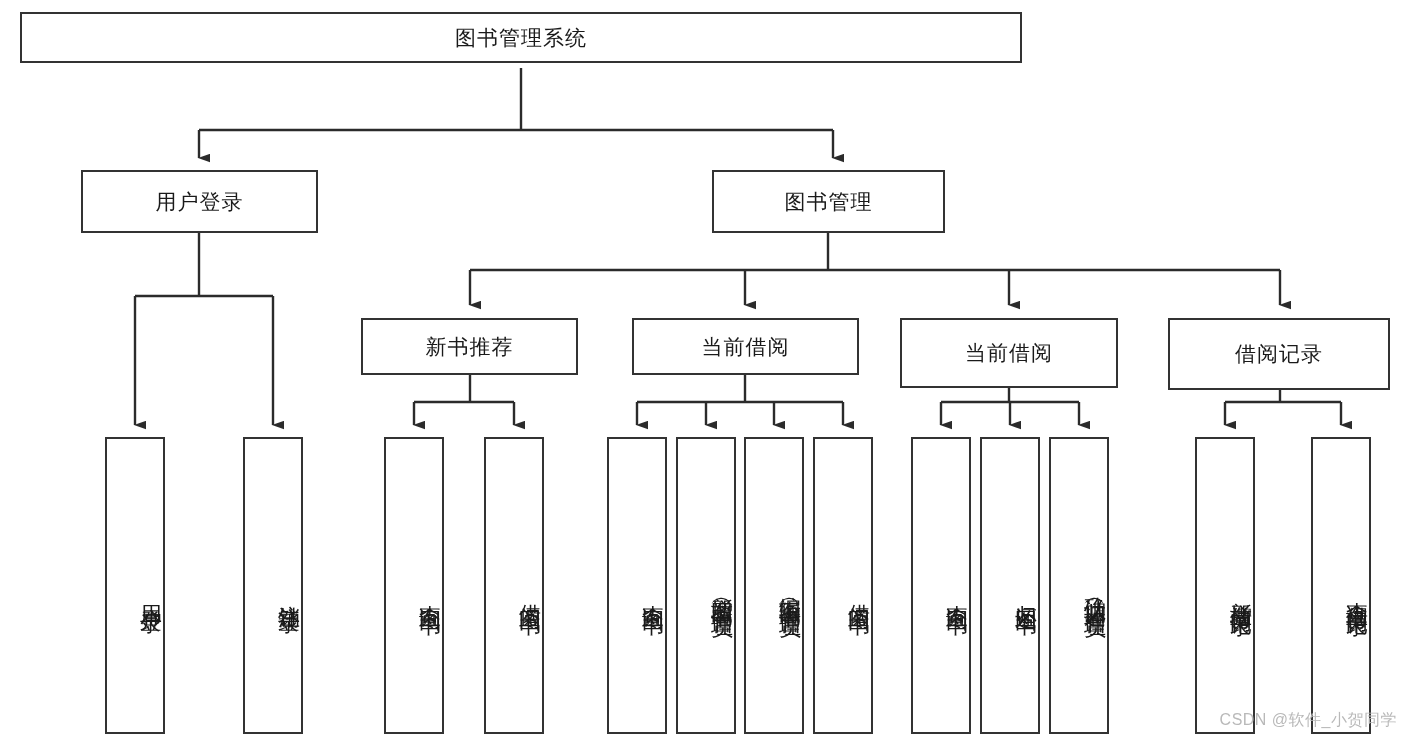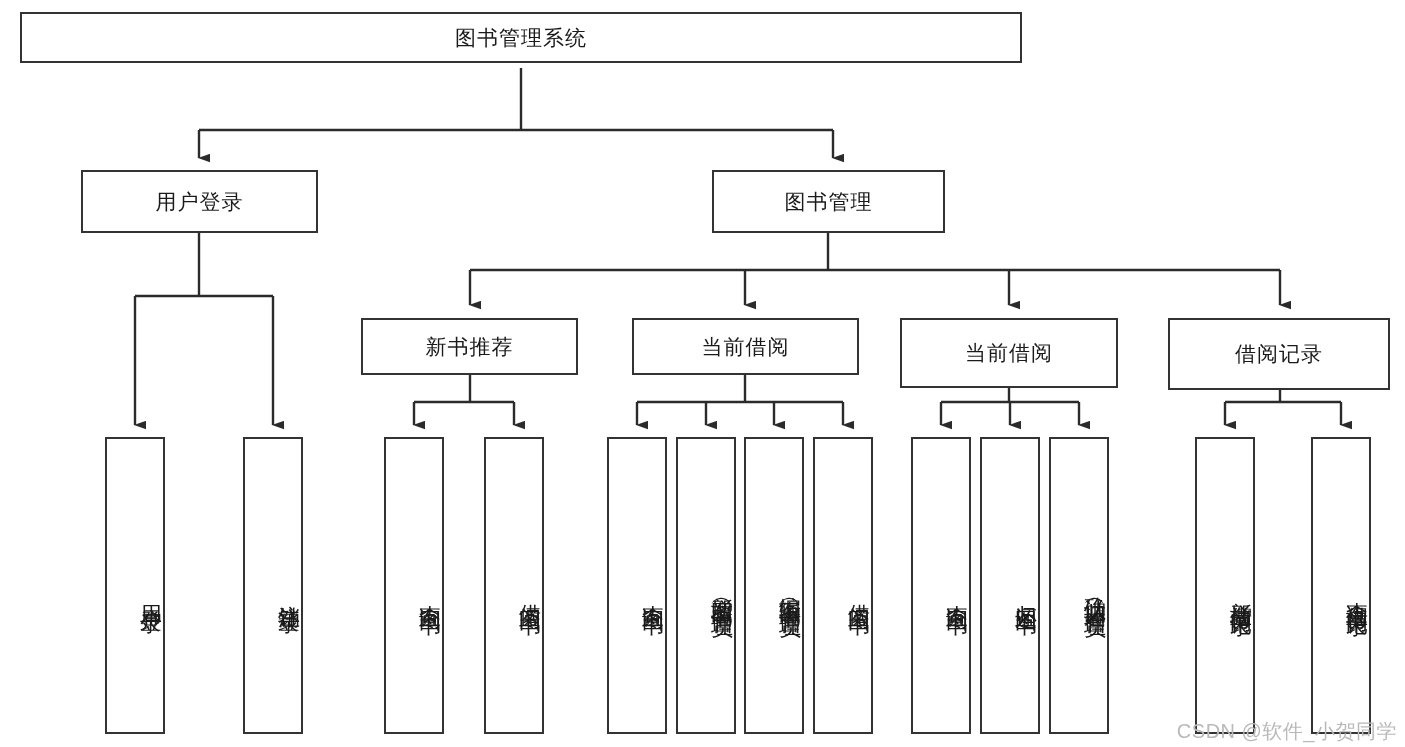--- a/index.html
+++ b/index.html
@@ -50,22 +50,22 @@
   }
   .node.v > span {
     writing-mode: vertical-rl;
     text-orientation: upright;
     display: block;
     line-height: 1.05;
   }
   #watermark {
     position: absolute;
     right: 8px;
-    bottom: 2px;
-    font-size: 20px;
+    bottom: 16px;
+    font-size: 16px;
     color: #b9b9b9;
     letter-spacing: 0.5px;
     white-space: nowrap;
   }
 </style>
 </head>
 <body>
 
 <div id="canvas">
 

